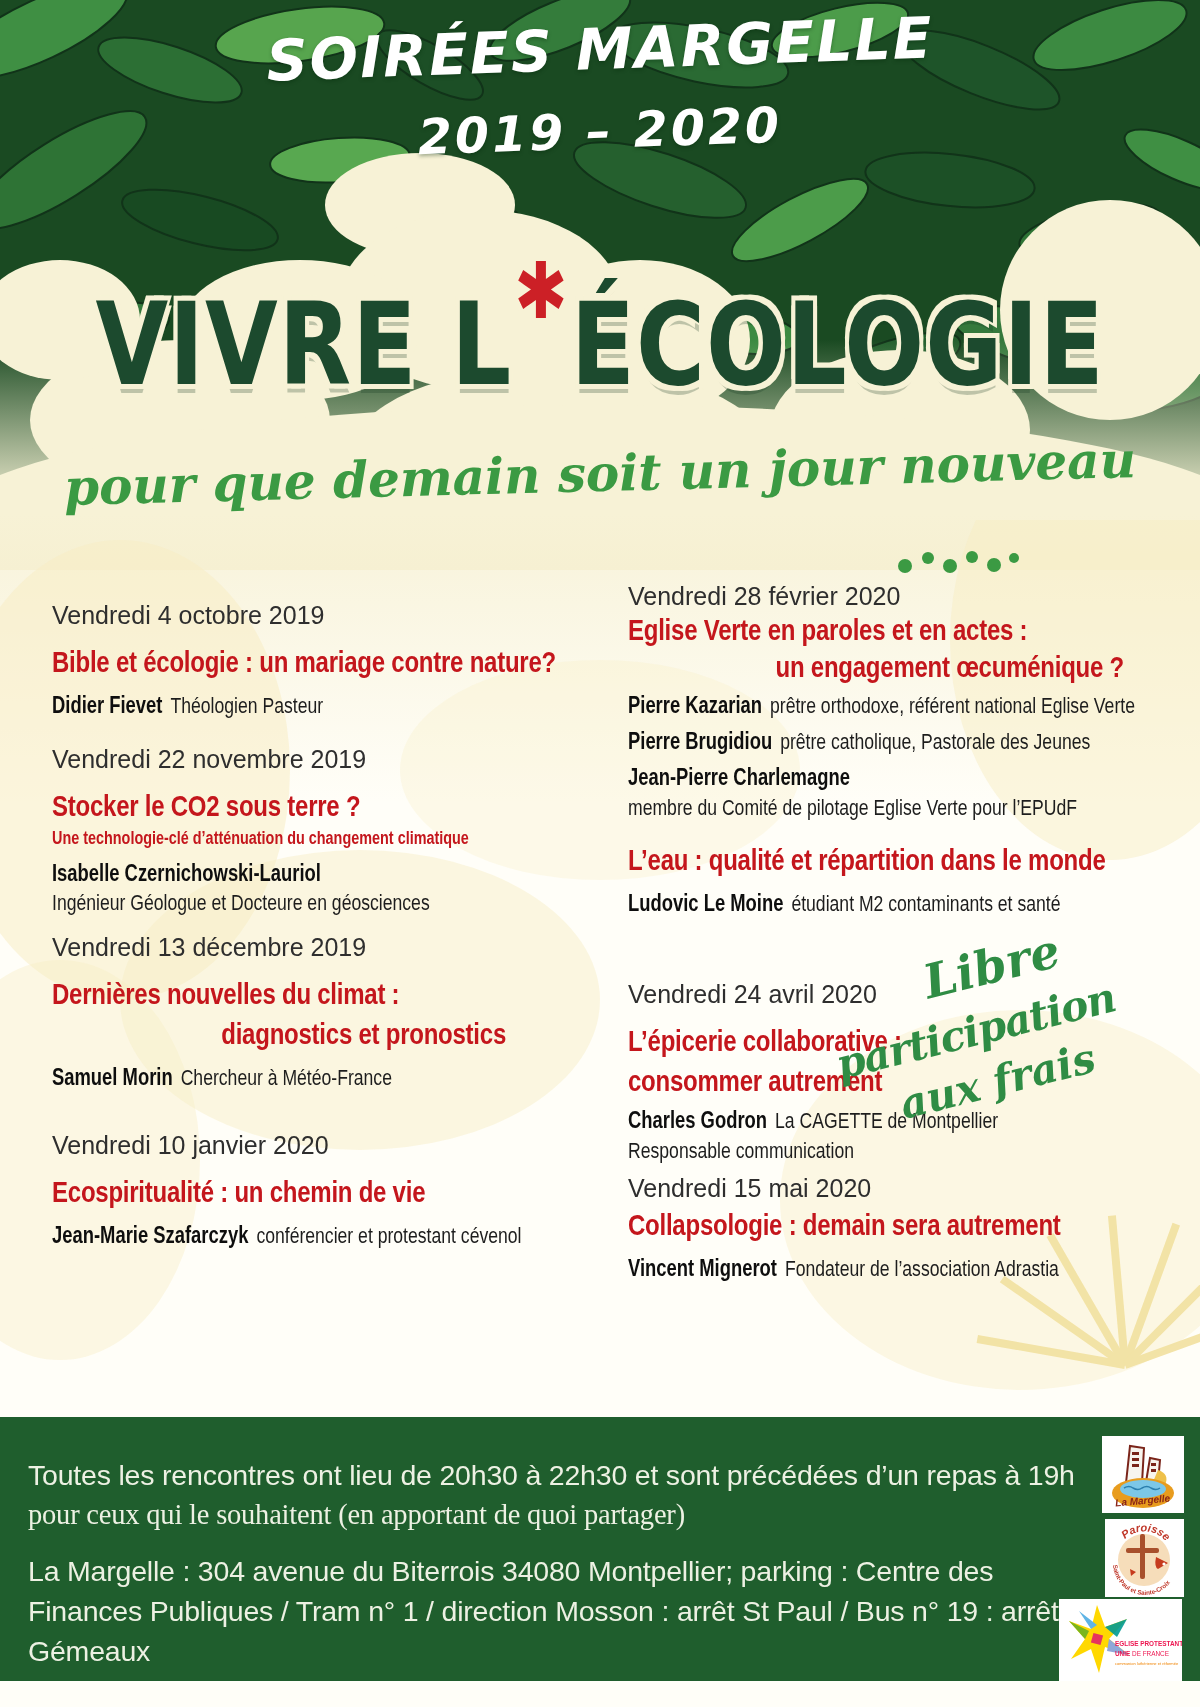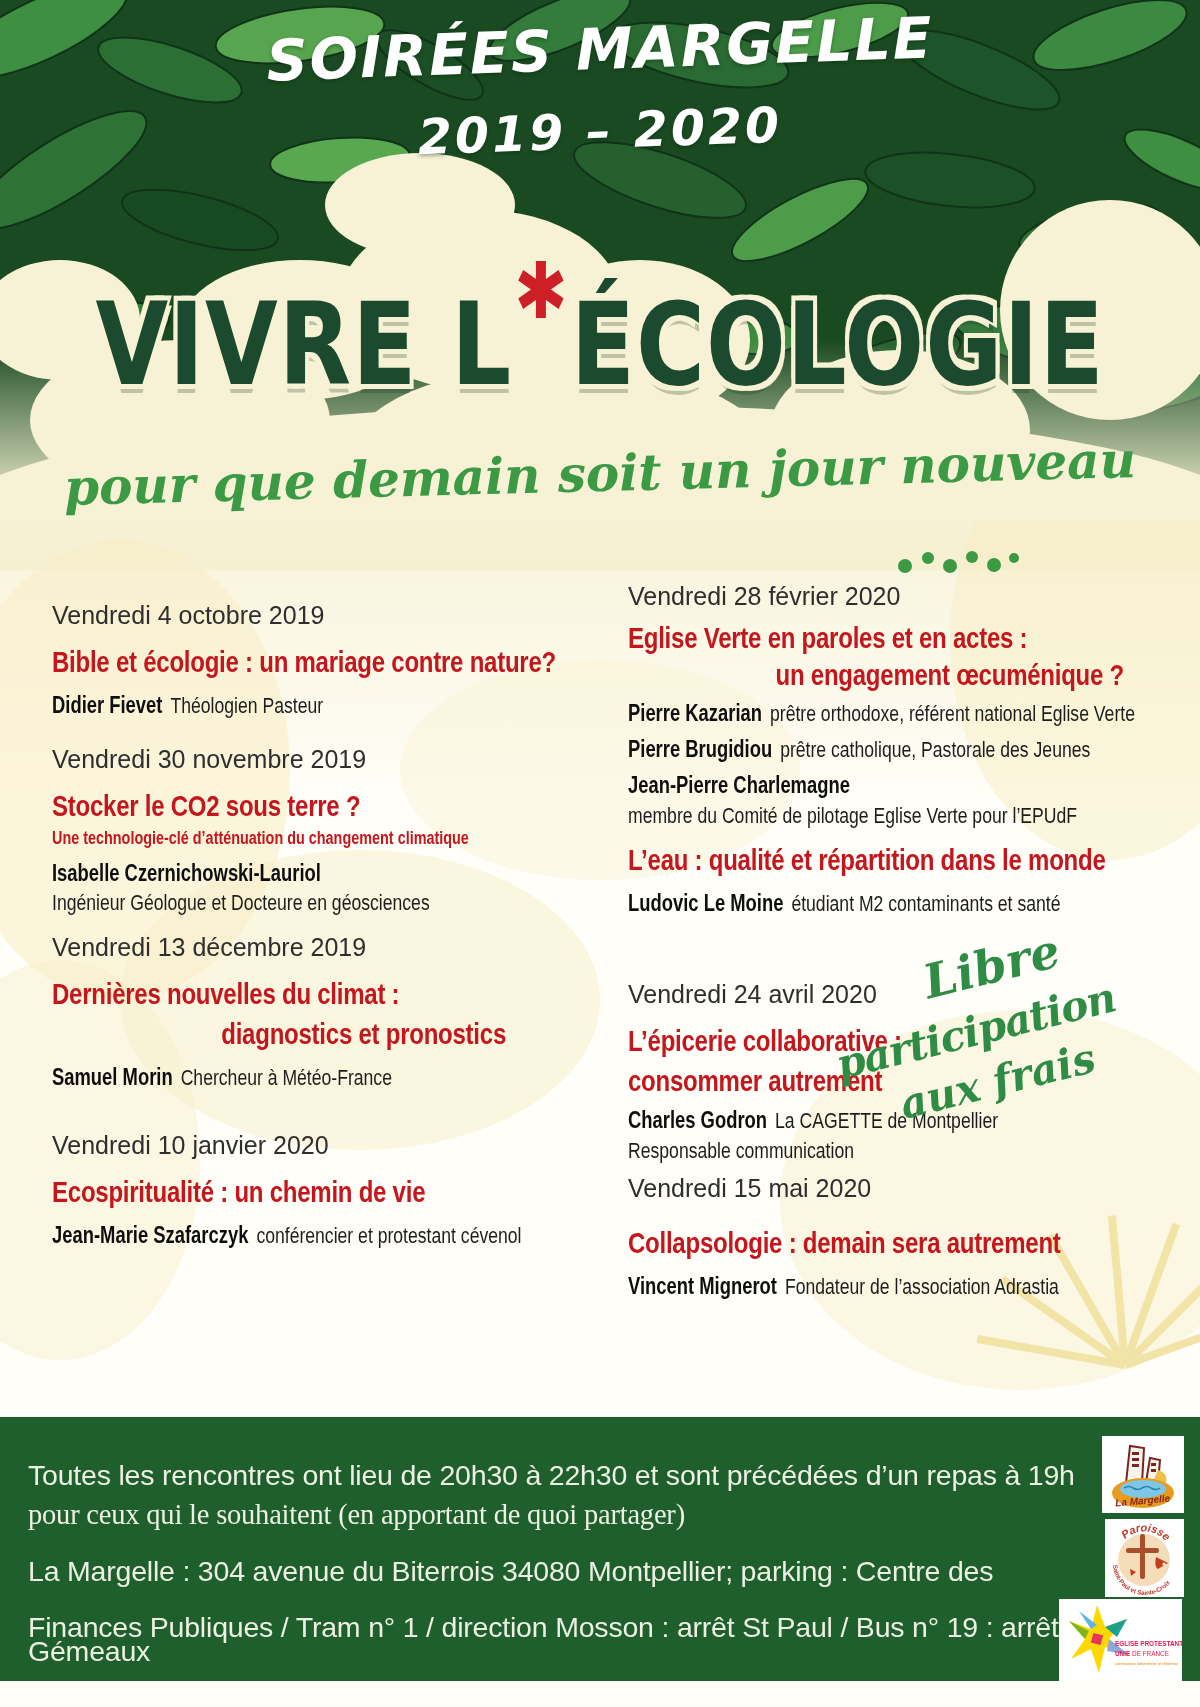--- a/index.html
+++ b/index.html
@@ -52,21 +52,21 @@
   .note{position:absolute;left:832px;top:946px;width:272px;transform:rotate(-14deg);
     font-family:"DejaVu Serif",serif;font-style:italic;font-weight:bold;
     color:#2f8c44;text-align:center;}
   .note .n1{font-size:47px;transform:translateX(38px);}
   .note .n2{font-size:41px;margin-top:8px;letter-spacing:-1px;}
   .note .n3{font-size:41px;margin-top:6px;transform:translateX(16px);}
 
   
   .footer{position:absolute;left:0;top:1417px;width:1200px;height:264px;background:#1f5e2d;}
   .f-line{position:absolute;left:28px;color:#edf1e3;font-size:28.5px;white-space:nowrap;letter-spacing:-.2px;}
-  .f1{top:42px;} .f2{top:82px;font-family:Liberation Serif, serif;} .f3{top:138px;} .f4{top:194px;} .f5{top:218px;}
+  .f1{top:42px;} .f2{top:82px;font-family:Liberation Serif, serif;} .f3{top:138px;} .f4{top:178px;} .f5{top:218px;}
   .logo{position:absolute;background:#fff;}
   .logo svg{width:100%;height:100%;display:block;}
   .logo-margelle{left:1102px;top:19px;width:82px;height:77px;}
   .logo-paroisse{left:1105px;top:102px;width:79px;height:78px;}
   .logo-epudf{left:1059px;top:182px;width:123px;height:82px;}
 </style>
 </head>
 <body>
 
 <div class="poster">
@@ -156,42 +156,42 @@
   <div class="big-title"><span>VIVRE L</span><span class="ast">✱</span><span>ÉCOLOGIE</span></div>
   <div class="subtitle">pour que demain soit un jour nouveau</div>
 
   <div class="event ev-l" style="top:560px">
     <div class="date">Vendredi 4 octobre 2019</div>
     <div class="title-line condense">Bible et écologie : un mariage contre nature?</div>
     <div class="sp condense"><span class="name">Didier Fievet</span><span class="role">Théologien Pasteur</span></div>
   </div>
 
   <div class="event ev-l" style="top:704px">
-    <div class="date">Vendredi 30 novembre 2019</div>
+    <div class="date">Vendredi 22 novembre 2019</div>
     <div class="title-line condense">Stocker le CO2 sous terre ?</div>
     <div class="tagline condense">Une technologie-clé d’atténuation du changement climatique</div>
     <div class="sp condense"><span class="name">Isabelle Czernichowski-Lauriol</span></div>
     <div class="rl condense">Ingénieur Géologue et Docteure en géosciences</div>
   </div>
 
   <div class="event ev-l" style="top:892px">
     <div class="date">Vendredi 13 décembre 2019</div>
     <div class="title-line condense">Dernières nouvelles du climat :</div>
     <div class="title-line condense-r mr66">diagnostics et pronostics</div>
     <div class="sp condense"><span class="name">Samuel Morin</span><span class="role">Chercheur à Météo-France</span></div>
   </div>
 
   <div class="event ev-l" style="top:1090px">
     <div class="date">Vendredi 10 janvier 2020</div>
     <div class="title-line condense">Ecospiritualité : un chemin de vie</div>
     <div class="sp condense"><span class="name">Jean-Marie Szafarczyk</span><span class="role">conférencier et protestant cévenol</span></div>
   </div>
 
   <div class="event ev-r ev-r1" style="top:582px">
-    <div class="date" style="margin-bottom:8px">Vendredi 28 février 2020</div>
+    <div class="date" style="margin-bottom:0">Vendredi 28 février 2020</div>
     <div class="title-line condense">Eglise Verte en paroles et en actes :</div>
     <div class="title-line condense-r mr44">un engagement œcuménique ?</div>
     <div class="sp condense"><span class="name">Pierre Kazarian</span><span class="role">prêtre orthodoxe, référent national Eglise Verte</span></div>
     <div class="sp condense"><span class="name">Pierre Brugidiou</span><span class="role">prêtre catholique, Pastorale des Jeunes</span></div>
     <div class="sp condense"><span class="name">Jean-Pierre Charlemagne</span></div>
     <div class="rl condense">membre du Comité de pilotage Eglise Verte pour l’EPUdF</div>
   </div>
 
   <div class="event ev-r" style="top:840px">
     <div class="title-line condense">L’eau : qualité et répartition dans le monde</div>
@@ -200,21 +200,21 @@
 
   <div class="event ev-r" style="top:980px">
     <div class="date">Vendredi 24 avril 2020</div>
     <div class="title-line condense">L’épicerie collaborative :</div>
     <div class="title-line condense">consommer autrement</div>
     <div class="sp condense" style="margin-top:4px"><span class="name">Charles Godron</span><span class="role">La CAGETTE de Montpellier</span></div>
     <div class="rl condense">Responsable communication</div>
   </div>
 
   <div class="event ev-r" style="top:1174px">
-    <div class="date" style="margin-bottom:20px">Vendredi 15 mai 2020</div>
+    <div class="date" style="margin-bottom:2px">Vendredi 15 mai 2020</div>
     <div class="title-line condense">Collapsologie : demain sera autrement</div>
     <div class="sp condense"><span class="name">Vincent Mignerot</span><span class="role">Fondateur de l’association Adrastia</span></div>
   </div>
 
   <div class="note">
     <div class="n1">Libre</div>
     <div class="n2">participation</div>
     <div class="n3">aux frais</div>
   </div>
 

